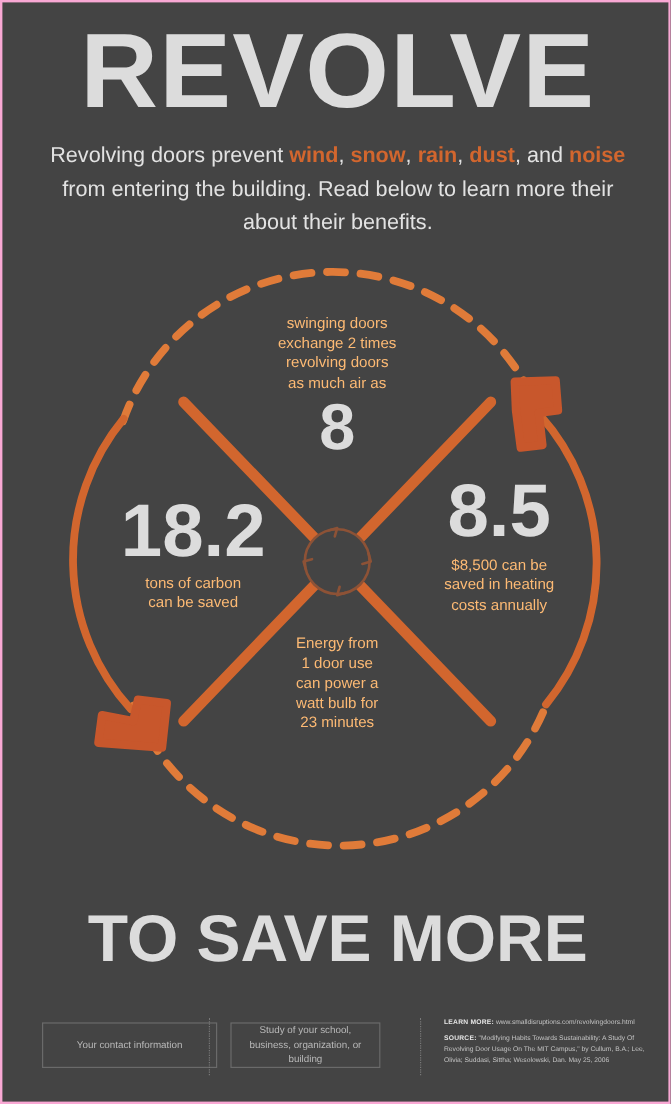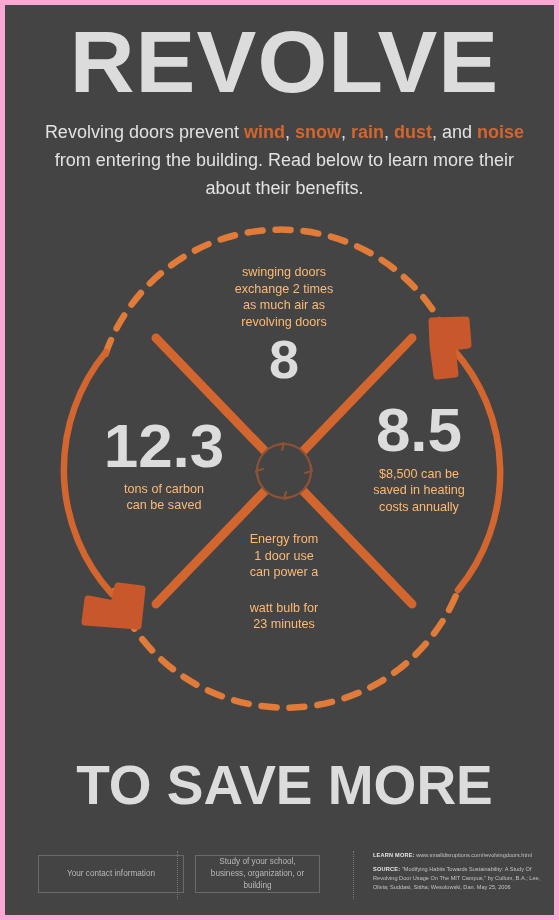--- a/index.html
+++ b/index.html
@@ -8,21 +8,21 @@
     background: #3f3f3f;
   }
   body {
     font-family: "Liberation Sans", sans-serif;
   }
   #poster {
     position: relative;
     width: 559px;
     height: 920px;
     background: #444444;
-    border: 5px solid #f9a8d4;
+    border: 2px solid #f9a8d4;
     box-sizing: border-box;
     overflow: hidden;
   }
 
   
   #header {
     position: absolute;
     top: 0;
     left: 0;
     width: 559px;
@@ -93,21 +93,21 @@
   #quad-left .small { margin-top: 5px; }
 
   
   #quad-right { left: 285px; top: 184px; width: 200px; }
   #quad-right .big { font-size: 62px; }
   #quad-right .small { margin-top: 6px; }
 
   
   #quad-bottom { left: 150px; top: 315px; width: 200px; }
   #quad-bottom .big { font-size: 54px; margin: 3px 0 2px 0; }
-  #quad-bottom .small-after { margin-top: 19px; }
+  #quad-bottom .small-after { margin-top: 0; }
 
   
   #headline2 {
     position: absolute;
     left: 0;
     top: 748px;
     width: 559px;
     text-align: center;
     color: #dcdcdc;
     font-weight: bold;
@@ -206,28 +206,28 @@
         <path d="M 276 248 l 2 7 l -7 2" fill="none" stroke="#8d5236" stroke-width="2.2" stroke-linecap="round" stroke-linejoin="round"></path>
         <path d="M 257 281 l -7 2 l 2 -7" fill="none" stroke="#8d5236" stroke-width="2.2" stroke-linecap="round" stroke-linejoin="round"></path>
         <path d="M 224 262 l -2 -7 l 7 -2" fill="none" stroke="#8d5236" stroke-width="2.2" stroke-linecap="round" stroke-linejoin="round"></path>
       </g>
     </svg>
 
     <div class="quad" id="quad-top">
       <div class="small">
         <div>swinging doors</div>
         <div>exchange 2 times</div>
+        <div>revolving doors</div>
         <div>as much air as</div>
-        <div>revolving doors</div>
       </div>
       <div class="big">8</div>
     </div>
 
     <div class="quad" id="quad-left">
-      <div class="big">12.3</div>
+      <div class="big">18.2</div>
       <div class="small">
         <div>tons of carbon</div>
         <div>can be saved</div>
       </div>
     </div>
 
     <div class="quad" id="quad-right">
       <div class="big">8.5</div>
       <div class="small">
         <div>$8,500 can be</div>

